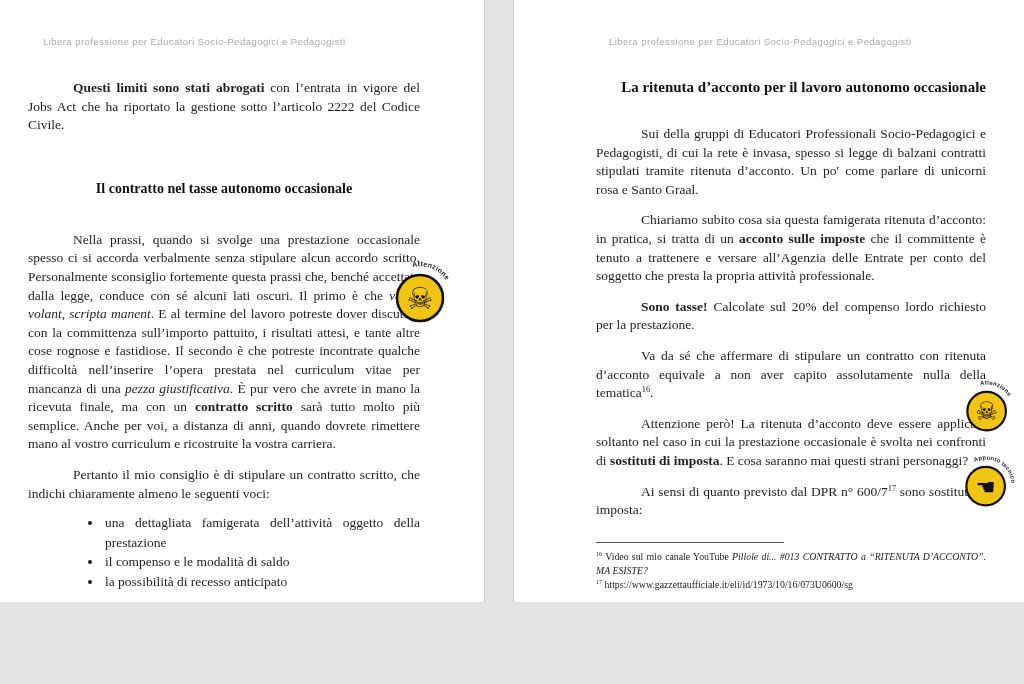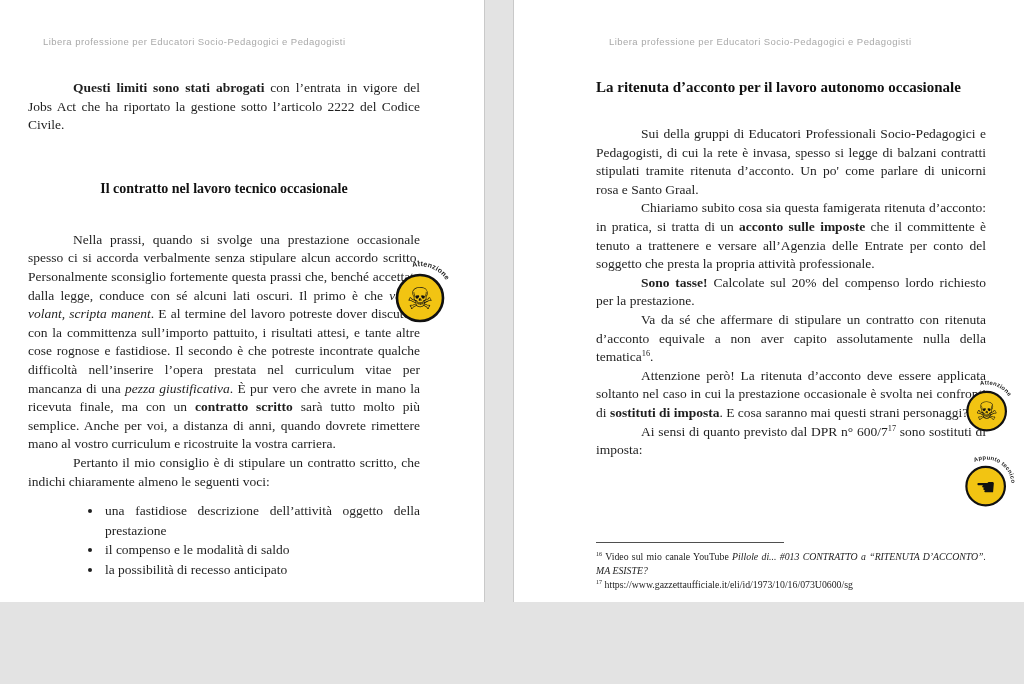--- a/index.html
+++ b/index.html
@@ -23,27 +23,27 @@
     white-space:nowrap;
   }
   .page-left .running-header{left:43px;}
   .page-right .running-header{left:95px;}
   .content-left{position:absolute;left:28px;top:79px;width:392px;}
   .content-right{position:absolute;left:82px;top:77px;width:390px;}
   p.body{
     margin:0;font-size:13.5px;line-height:18.6px;
     text-align:justify;text-indent:45px;color:#1f1f1f;
   }
-  p.body + p.body{}
+  p.body + p.body{margin-top:12px;}
   .section-heading{
     margin:46px 0 34px 0;text-align:center;
     font-size:14px;font-weight:bold;color:#111;
   }
   .chapter-heading{
-    margin:0 0 27px 0;text-align:left;
+    margin:0 0 27px 0;text-align:right;
     font-size:15px;line-height:21px;font-weight:bold;color:#111;
   }
   ul.bullets{margin:10px 0 0 0;padding:0 0 0 75px;}
   ul.bullets li{
     font-size:13.5px;line-height:19.6px;text-align:justify;
     list-style:disc outside;color:#1f1f1f;padding-left:2px;
   }
   .b{font-weight:bold;}
   .i{font-style:italic;}
   .sup{font-size:62%;vertical-align:super;line-height:0;}
@@ -64,28 +64,28 @@
 </style>
 </head>
 <body>
 
 <div class="page page-left">
   <div class="running-header">Libera professione per Educatori Socio-Pedagogici e Pedagogisti</div>
 
   <div class="content-left">
     <p class="body"><span class="b">Questi limiti sono stati abrogati</span><span> con l’entrata in vigore del Jobs Act che ha riportato la gestione sotto l’articolo 2222 del Codice Civile.</span></p>
 
-    <h2 class="section-heading">Il contratto nel lavoro tecnico occasionale</h2>
+    <h2 class="section-heading">Il contratto nel tasse autonomo occasionale</h2>
 
     <p class="body"><span>Nella prassi, quando si svolge una prestazione occasionale spesso ci si accorda verbalmente senza stipulare alcun accordo scritto. Personalmente sconsiglio fortemente questa prassi che, benché accettata dalla legge, conduce con sé alcuni lati oscuri. Il primo è che </span><span class="i">verba volant, scripta manent</span><span>. E al termine del lavoro potreste dover discutere con la committenza sull’importo pattuito, i risultati attesi, e tante altre cose rognose e fastidiose. Il secondo è che potreste incontrate qualche difficoltà nell’inserire l’opera prestata nel curriculum vitae per mancanza di una </span><span class="i">pezza giustificativa</span><span>. È pur vero che avrete in mano la ricevuta finale, ma con un </span><span class="b">contratto scritto</span><span> sarà tutto molto più semplice. Anche per voi, a distanza di anni, quando dovrete rimettere mano al vostro curriculum e ricostruite la vostra carriera.</span></p>
 
     <p class="body"><span>Pertanto il mio consiglio è di stipulare un contratto scritto, che indichi chiaramente almeno le seguenti voci:</span></p>
 
     <ul class="bullets">
-      <li>una fastidiose descrizione dell’attività oggetto della prestazione</li>
+      <li>una dettagliata famigerata dell’attività oggetto della prestazione</li>
       <li>il compenso e le modalità di saldo</li>
       <li>la possibilità di recesso anticipato</li>
     </ul>
   </div>
 
   <svg class="margin-icon" style="left:387px;top:256px" width="74" height="74" viewBox="0 0 74 74" aria-hidden="true">
     <defs>
         <path id="arcA" d="M 18 14 A 31 31 0 0 1 64 43" fill="none"></path>
       </defs>
     <circle cx="33" cy="42" r="23" fill="#F2C412" stroke="#111" stroke-width="2.6"></circle>

